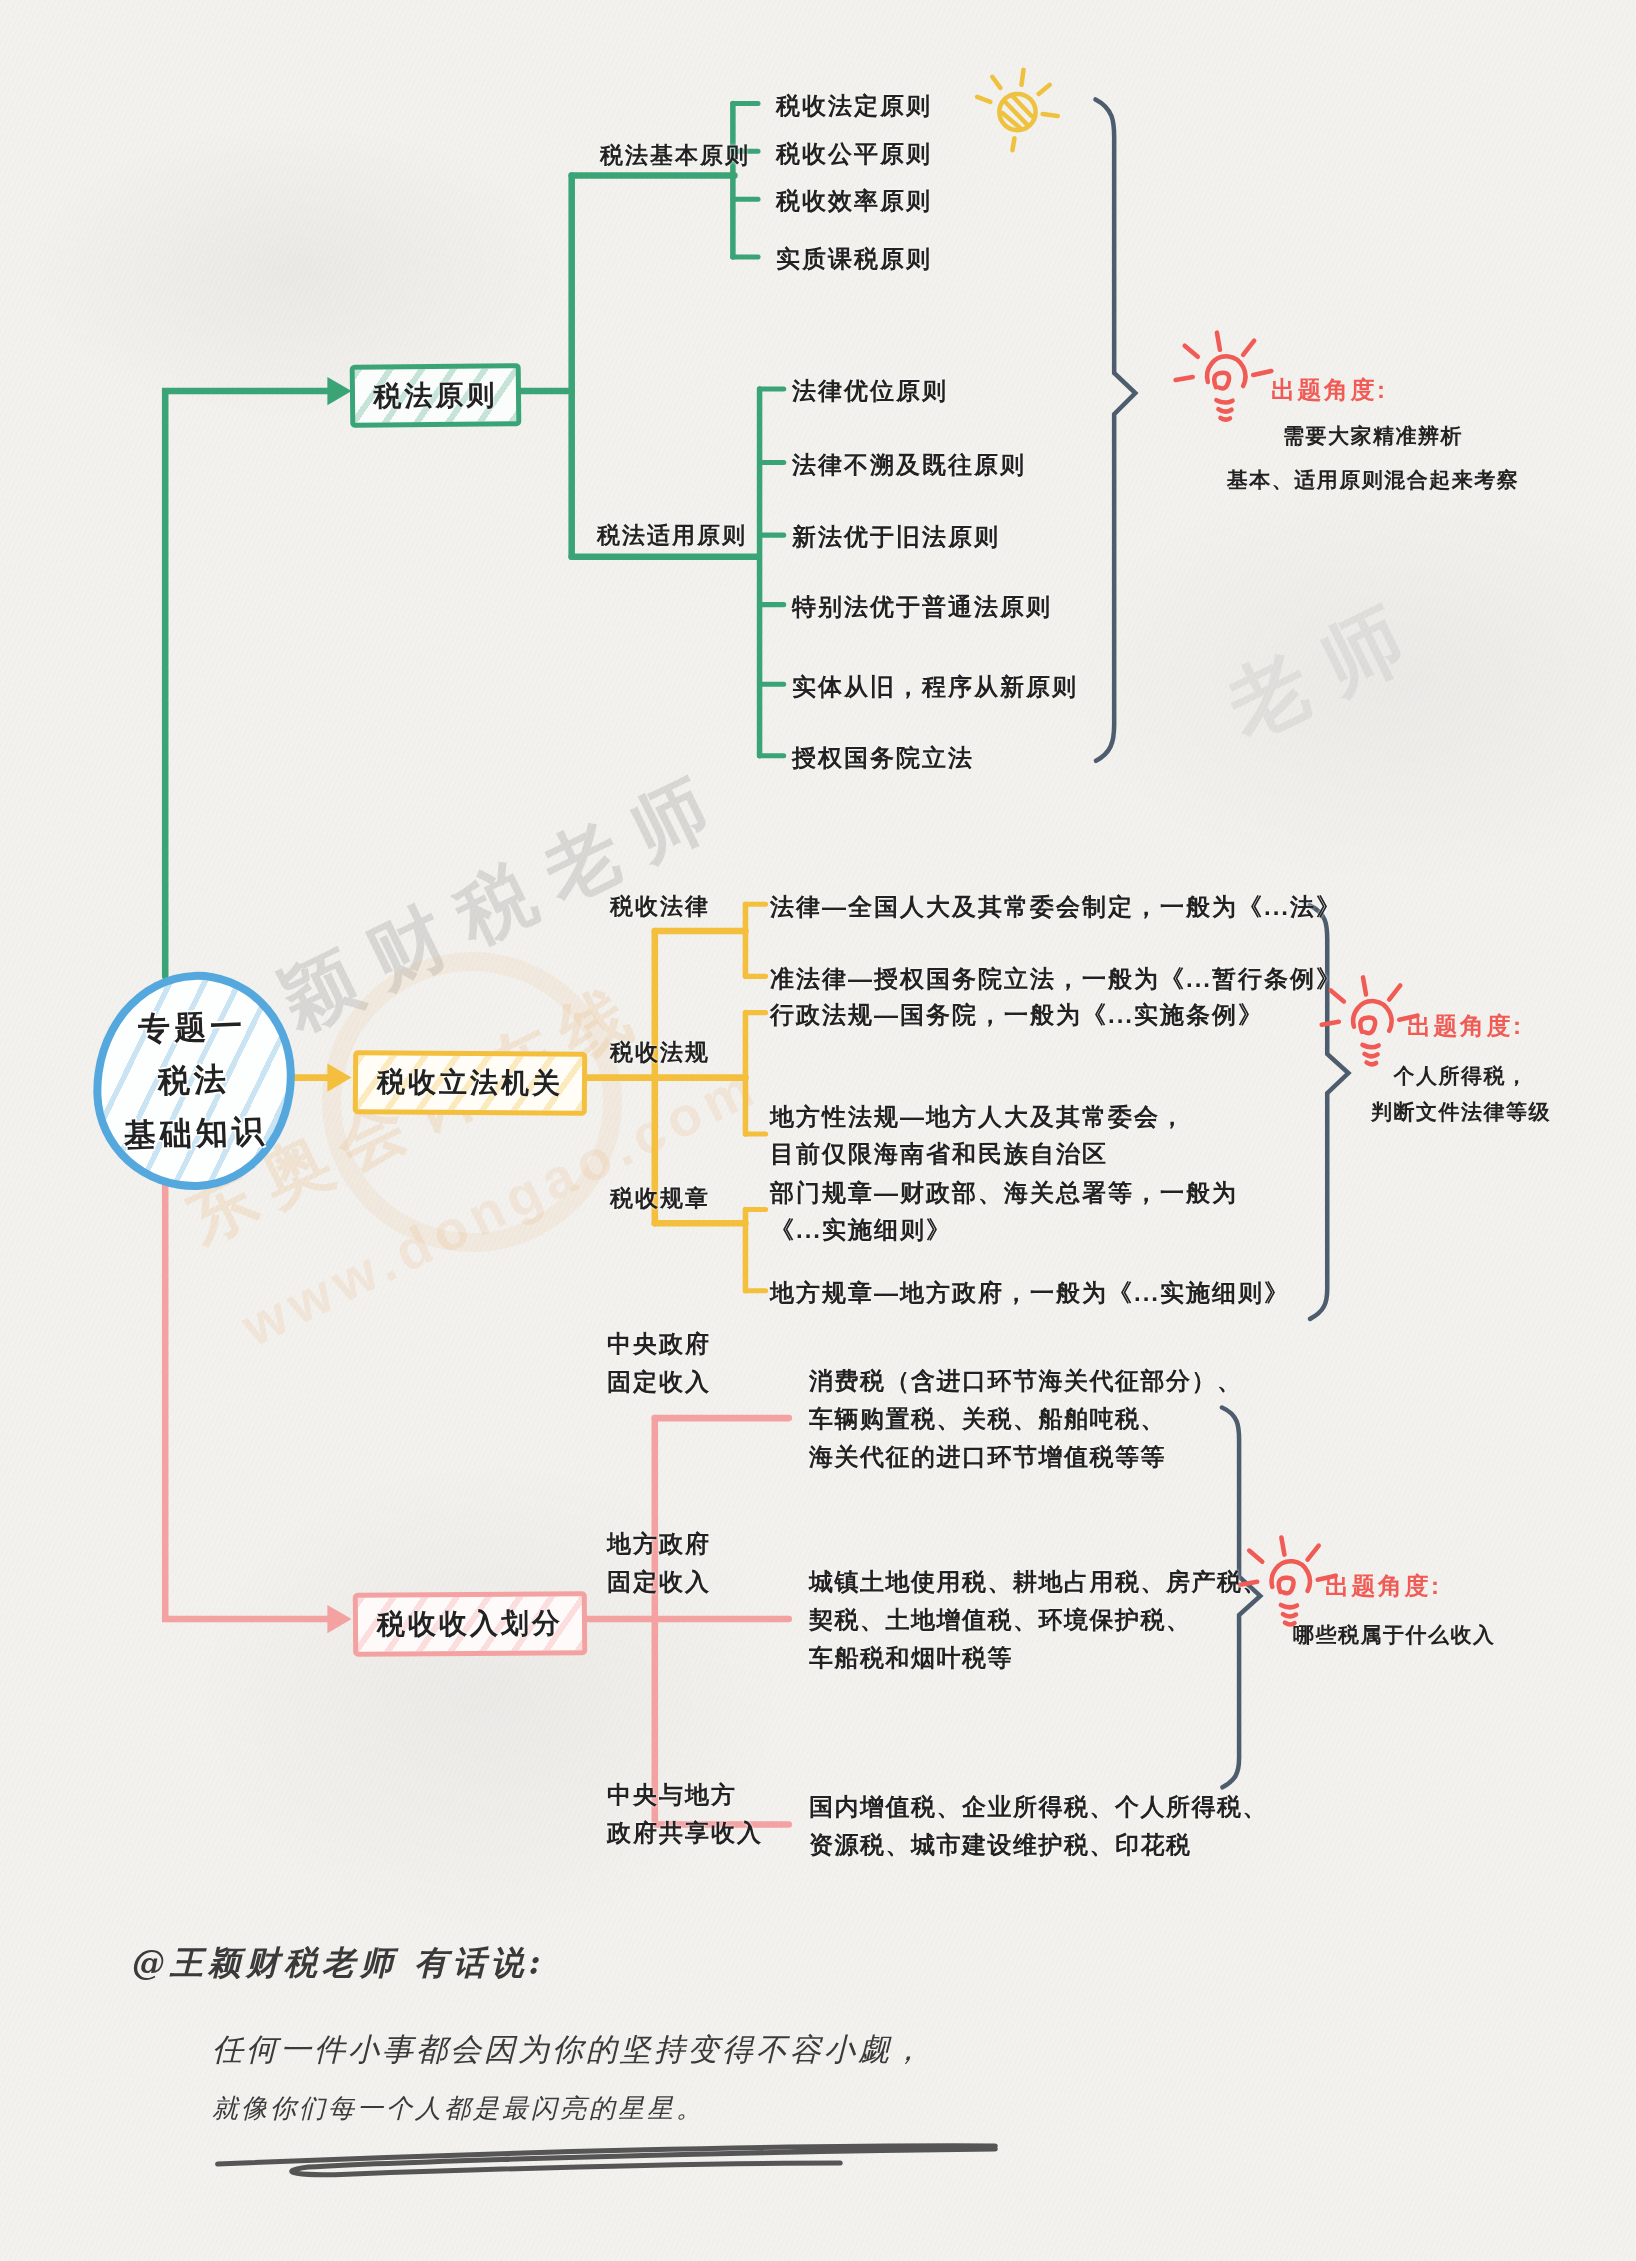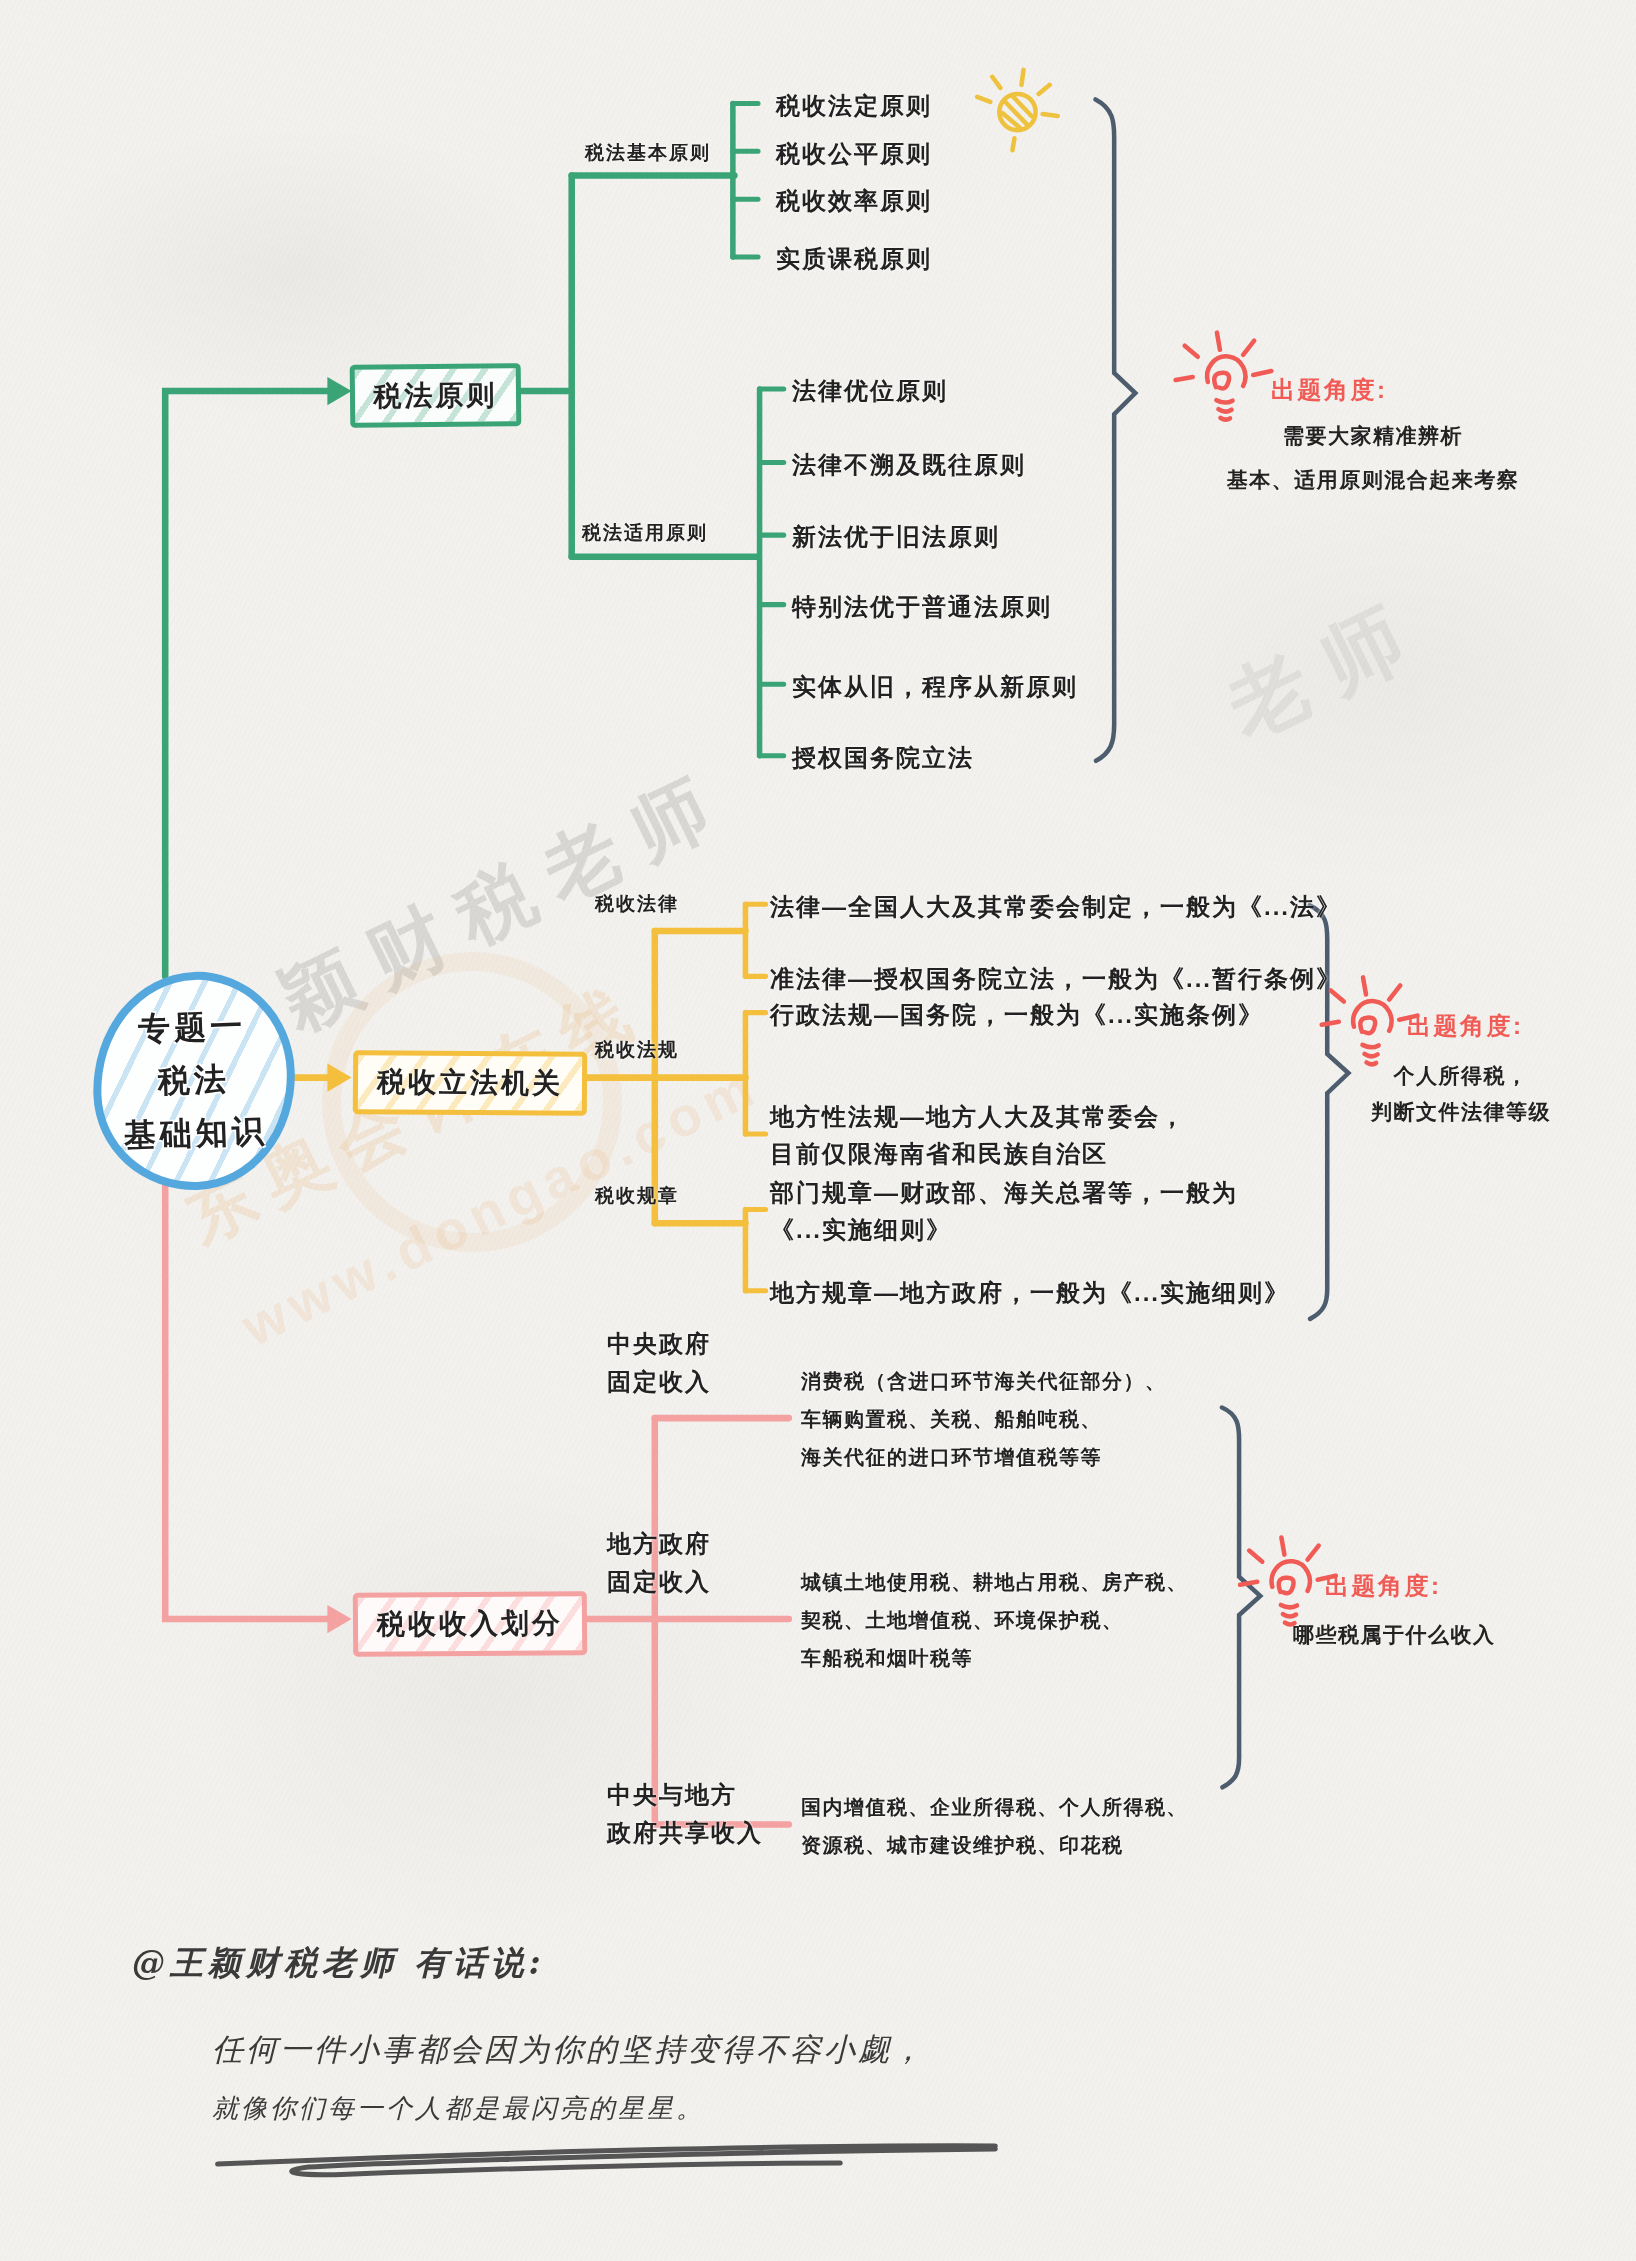--- a/index.html
+++ b/index.html
@@ -8,21 +8,21 @@
   body::before{content:"";position:absolute;inset:0;pointer-events:none;
        background:
         radial-gradient(453px 252px at 18% 12%, rgba(0,0,0,.035), transparent 60%),
         radial-gradient(554px 353px at 85% 30%, rgba(0,0,0,.03), transparent 60%),
         radial-gradient(504px 403px at 30% 75%, rgba(0,0,0,.03), transparent 60%),
         repeating-linear-gradient(115deg, rgba(0,0,0,.012) 0 1.5px, transparent 1.5px 4.5px),
         repeating-linear-gradient(25deg, rgba(255,255,255,.05) 0 2px, transparent 2px 5.5px);}
   .abs{position:absolute;}
   .leaf{font-size:24px;font-weight:700;letter-spacing:2px;line-height:37px;white-space:nowrap;
         text-shadow:0 0 3px #fff;}
-  .blabel{font-size:19px;font-weight:700;letter-spacing:2px;white-space:nowrap;text-shadow:0 0 3px #fff;}
+  .blabel{font-size:23px;font-weight:700;letter-spacing:2px;white-space:nowrap;text-shadow:0 0 3px #fff;margin-left:15px;}
   .box{display:flex;align-items:center;justify-content:center;font-size:28px;font-weight:700;
        letter-spacing:3px;border-radius:5px;text-shadow:0 0 3px #fff;}
   .box.green{border:5px solid #3aa477;
        background:repeating-linear-gradient(125deg, rgba(58,164,119,.28) 0 6px, rgba(255,255,255,0) 6px 26px),#fbfdfc;
        transform:rotate(-.6deg);}
   .box.yellow{border:5px solid #f3bf3c;
        background:repeating-linear-gradient(125deg, rgba(243,191,60,.30) 0 6px, rgba(255,255,255,0) 6px 26px),#fffdf6;
        transform:rotate(.4deg);}
   .box.pink{border:5px solid #f4a1a1;
        background:repeating-linear-gradient(125deg, rgba(244,161,161,.32) 0 6px, rgba(255,255,255,0) 6px 26px),#fffafa;
@@ -32,21 +32,21 @@
        background:repeating-linear-gradient(118deg, rgba(85,168,221,.30) 0 5.5px, rgba(255,255,255,0) 5.5px 31px),#fdfefe;
        transform:rotate(-2deg);}
   .root div{font-size:32px;font-weight:800;letter-spacing:4px;
        text-shadow:1.5px 1.5px 0 #fff,-1.5px -1.5px 0 #fff,1.5px -1.5px 0 #fff,-1.5px 1.5px 0 #fff;}
   .ann-title{font-size:24px;font-weight:800;color:#f15b55;letter-spacing:2.5px;white-space:nowrap;}
   .ann-line{font-size:21px;font-weight:700;letter-spacing:1.5px;white-space:nowrap;}
   .ann-box{text-align:center;}
   .ann-box .ann-line{line-height:44px;}
   .ann-box2 .ann-line{line-height:36px;}
   .plabel{font-size:24px;font-weight:700;letter-spacing:2px;line-height:38px;white-space:nowrap;text-shadow:0 0 3px #fff;}
-  .pblock{font-size:20px;font-weight:700;letter-spacing:1.5px;line-height:38px;white-space:nowrap;text-shadow:0 0 3px #fff;}
+  .pblock{font-size:24px;font-weight:700;letter-spacing:1.5px;line-height:38px;white-space:nowrap;text-shadow:0 0 3px #fff;margin-left:8px;}
   .hand{font-family:"DejaVu Serif","Liberation Serif",serif;font-style:italic;color:#3a3a3a;}
   .wm{pointer-events:none;white-space:nowrap;font-weight:800;}
 </style>
 </head>
 <body>
 
 <div class="abs wm" style="left:81px;top:897px;font-size:76px;color:rgba(70,70,70,.15);transform:rotate(-26deg);">@ 王 颖 财 税 老 师</div>
 <div class="abs wm" style="left:166px;top:1068px;font-size:68px;color:rgba(232,155,70,.16);transform:rotate(-26deg);letter-spacing:15px;">东奥会计在线</div>
 <div class="abs wm" style="left:217px;top:1174px;font-size:55px;color:rgba(232,155,70,.13);transform:rotate(-26deg);letter-spacing:7px;">www.dongao.com</div>
 <div class="abs wm" style="left:1224px;top:620px;font-size:81px;color:rgba(70,70,70,.08);transform:rotate(-26deg);">老 师</div>

